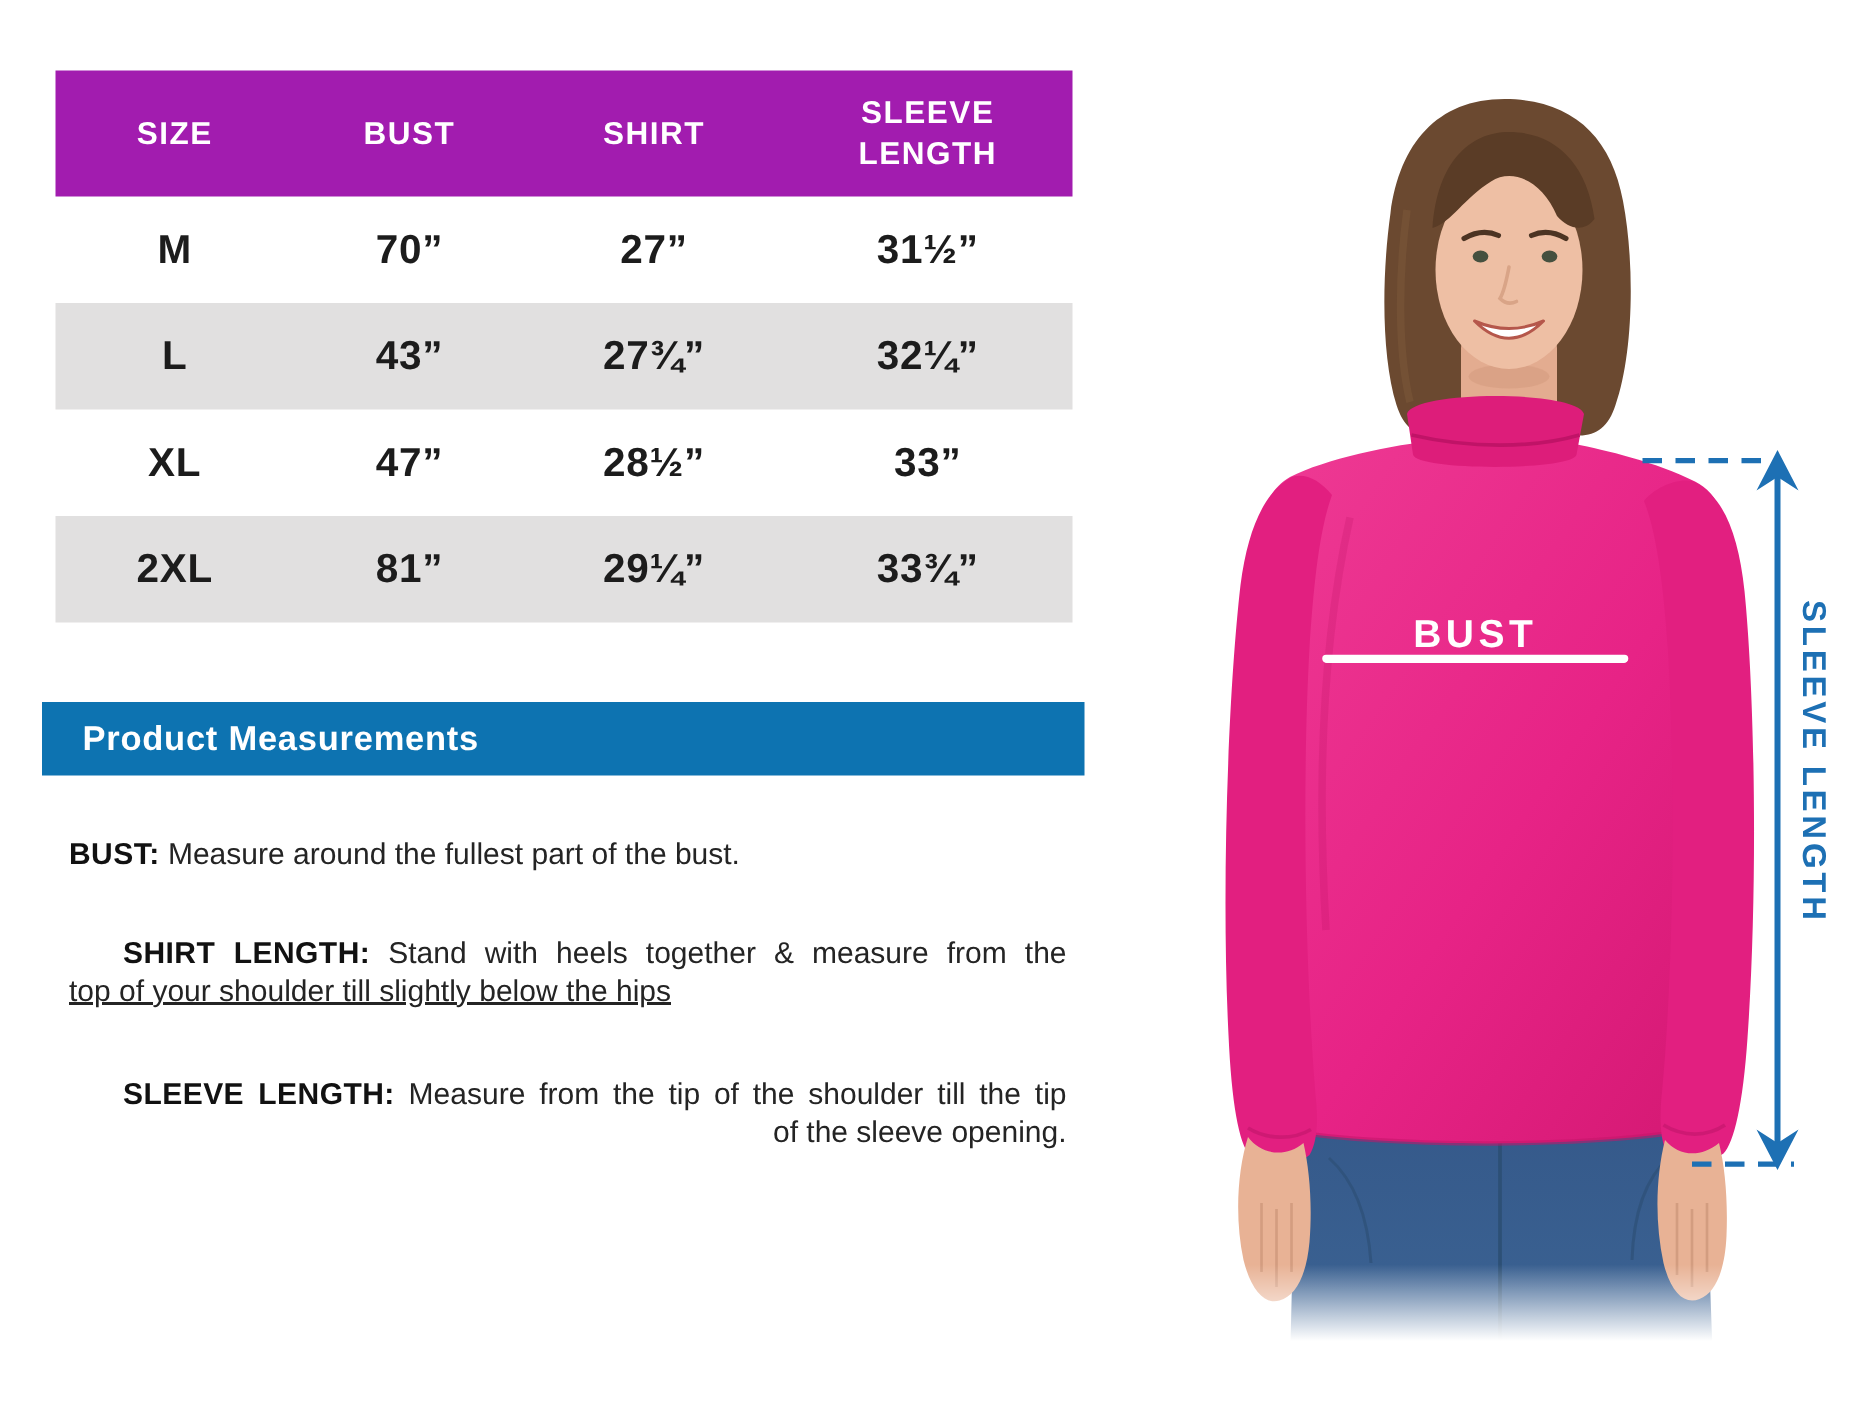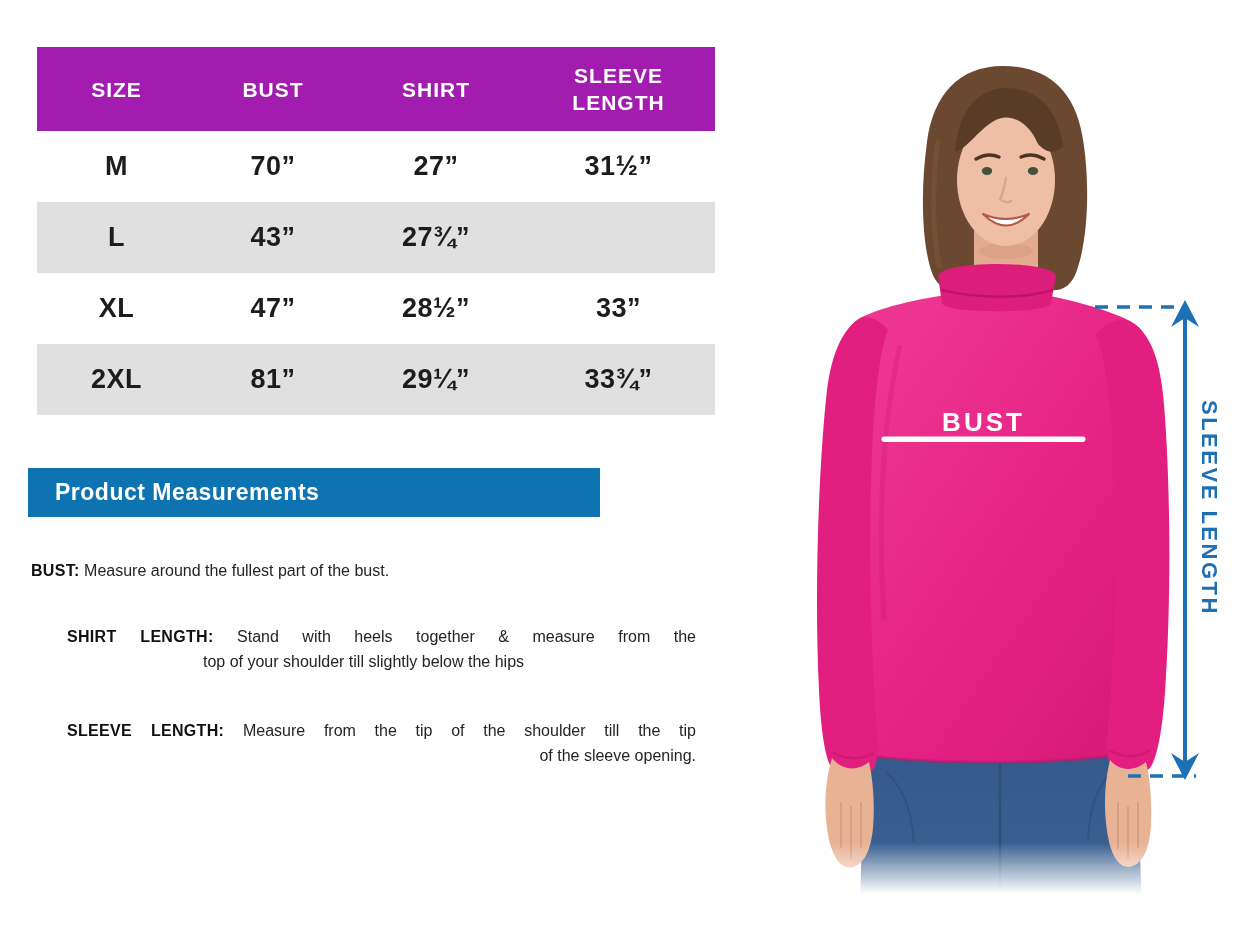--- a/index.html
+++ b/index.html
@@ -17,33 +17,33 @@
     padding:0 18px;
   }
   .tbody-row{height:71px;}
   .tbody-row.striped{background:#e1e0e0;}
   .tbody-row .cell{
     display:flex;align-items:center;justify-content:center;
     font-weight:bold;font-size:27px;letter-spacing:.5px;color:#1c1c1c;
   }
   
   .section-bar{
-    position:absolute;left:28px;top:468px;width:572px;height:49px;background:#0d73b1;
+    position:absolute;left:28px;top:468px;width:695px;height:49px;background:#0d73b1;
     display:flex;align-items:center;
   }
   .section-bar .t{color:#fff;font-weight:bold;font-size:23px;letter-spacing:.5px;padding-left:27px;}
   
-  .note{position:absolute;left:31px;width:665px;font-size:16px;line-height:25px;color:#242424;}
+  .note{position:absolute;left:46px;width:665px;font-size:20px;line-height:25px;color:#242424;}
   .note b{color:#111;letter-spacing:.3px;}
   .note .l1{white-space:normal;}
   .note.fill .l1{text-align:justify;text-align-last:justify;margin-left:36px;}
   .note .l2:empty{display:none;}
   .note--bust{top:558px;}
   .note--shirt{top:624px;}
-  .note--shirt .l2{text-align:center;}
+  .note--shirt .l2{text-align:left;text-decoration:underline;}
   .note--sleeve{top:718px;}
   .note--sleeve .l2{text-align:right;}
   
   .bust-anno-label{
     position:absolute;left:882px;top:407px;width:203px;text-align:center;
     color:#ffffff;font-weight:bold;font-size:26px;letter-spacing:3px;
   }
   .bust-anno-line{
     position:absolute;left:882px;top:437px;width:203px;height:5px;background:#ffffff;border-radius:3px;
   }
@@ -139,20 +139,21 @@
     <div class="trow tbody-row">
       <div class="cell">M</div>
       <div class="cell">70”</div>
       <div class="cell">27”</div>
       <div class="cell">31½”</div>
     </div>
     <div class="trow tbody-row striped">
       <div class="cell">L</div>
       <div class="cell">43”</div>
       <div class="cell">27¾”</div>
+      <div class="cell">32¼”</div>
     </div>
     <div class="trow tbody-row">
       <div class="cell">XL</div>
       <div class="cell">47”</div>
       <div class="cell">28½”</div>
       <div class="cell">33”</div>
     </div>
     <div class="trow tbody-row striped">
       <div class="cell">2XL</div>
       <div class="cell">81”</div>

